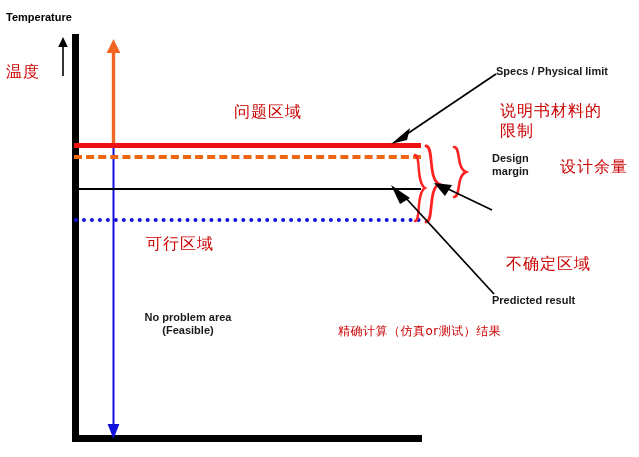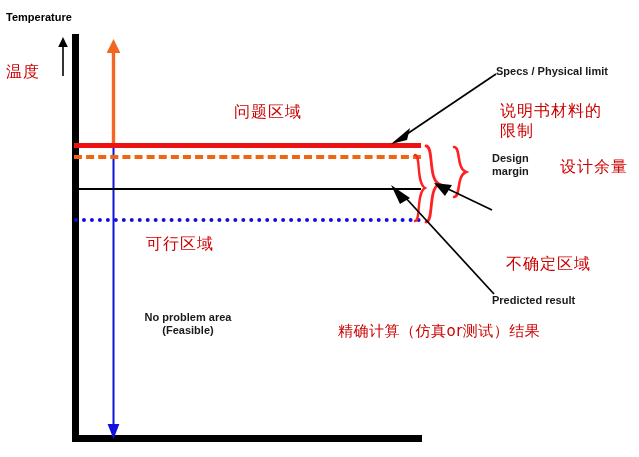--- a/index.html
+++ b/index.html
@@ -17,21 +17,21 @@
     font-size:11px;font-weight:bold;color:#1a1a1a;
     line-height:13px;white-space:pre-line;letter-spacing:0px;
   }
   .lbl-cn{
     font-family:"DejaVu Sans","Liberation Sans",sans-serif;
     font-size:16px;font-weight:normal;color:#cc0000;
     line-height:20px;white-space:pre-line;letter-spacing:1px;
   }
   .lbl-cn-sm{
     font-family:"DejaVu Sans","Liberation Sans",sans-serif;
-    font-size:15px;font-weight:normal;color:#cc0000;
+    font-size:12px;font-weight:normal;color:#cc0000;
     line-height:19px;white-space:pre-line;letter-spacing:0.5px;
   }
   .lbl-axis{
     font-family:"Liberation Sans","DejaVu Sans",sans-serif;
     font-size:11px;font-weight:bold;color:#000;
   }
   .center-en{text-align:center;}
 
   
   .y-axis{background:#000000;}

